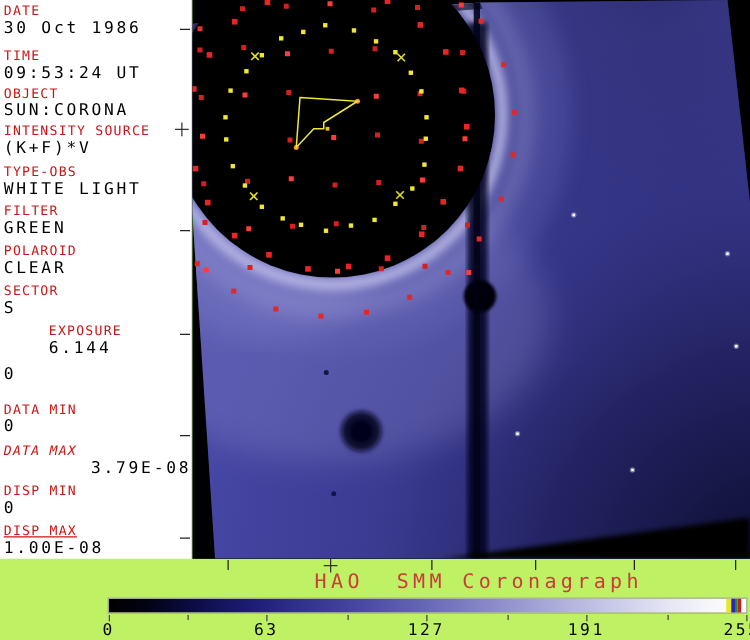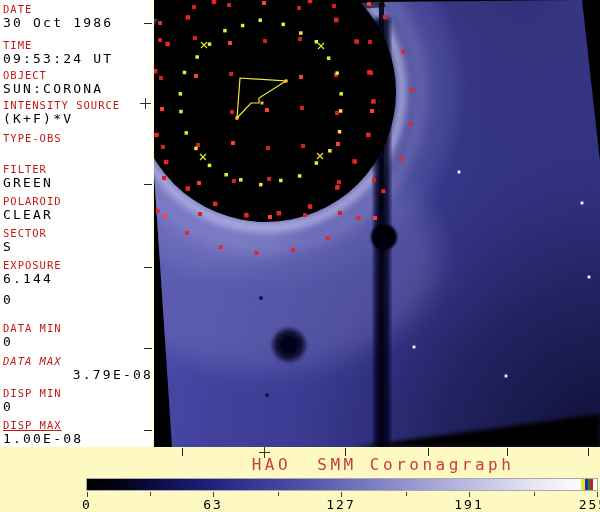--- a/index.html
+++ b/index.html
@@ -1,17 +1,17 @@
 <!DOCTYPE html>
 <html><head>
 <meta charset="utf-8">
 <style>
   html,body{margin:0;padding:0;width:600px;height:512px;background:#ffffff;overflow:hidden;
     font-family:"DejaVu Sans Mono", monospace;}
-  #stage{position:absolute;left:0;top:0;width:600px;height:512px;background:#fef9c3;}
+  #stage{position:absolute;left:0;top:0;width:600px;height:512px;background:#bef264;}
 
   
   #meta{position:absolute;left:0;top:0;width:153px;height:447px;background:#ffffff;}
   .mf{position:absolute;left:3px;width:150px;}
   .ml{color:#c81616;font-size:10.5px;line-height:11px;letter-spacing:1px;white-space:pre;}
   .mv{color:#000000;font-size:13px;line-height:14px;letter-spacing:2.2px;white-space:pre;margin-top:1px;}
 
   
   #img{position:absolute;left:154px;top:0;width:446px;height:447px;background:#000;}
   #img svg{display:block;}
@@ -55,34 +55,35 @@
       <div class="mf" style="top: 70px;">
         <div class="ml" style="color: rgb(200, 22, 22);">OBJECT</div>
         <div class="mv" style="color: rgb(0, 0, 0);">SUN:CORONA</div>
       </div>
       <div class="mf" style="top: 100px;">
         <div class="ml" style="color: rgb(200, 22, 22);">INTENSITY SOURCE</div>
         <div class="mv" style="color: rgb(0, 0, 0);">(K+F)*V</div>
       </div>
       <div class="mf" style="top: 133px;">
         <div class="ml" style="color: rgb(200, 22, 22);">TYPE-OBS</div>
+        <div class="mv" style="color: rgb(0, 0, 0);">WHITE LIGHT</div>
       </div>
       <div class="mf" style="top: 164px;">
         <div class="ml" style="color: rgb(200, 22, 22);">FILTER</div>
         <div class="mv" style="color: rgb(0, 0, 0);">GREEN</div>
       </div>
       <div class="mf" style="top: 196px;">
         <div class="ml" style="color: rgb(200, 22, 22);">POLAROID</div>
         <div class="mv" style="color: rgb(0, 0, 0);">CLEAR</div>
       </div>
       <div class="mf" style="top: 228px;">
         <div class="ml" style="color: rgb(200, 22, 22);">SECTOR</div>
         <div class="mv" style="color: rgb(0, 0, 0);">S</div>
       </div>
-      <div class="mf" style="top: 260px;">
+      <div class="mf" style="top: 260px; margin-left: 36px;">
         <div class="ml" style="color: rgb(200, 22, 22);">EXPOSURE</div>
         <div class="mv" style="color: rgb(0, 0, 0);">6.144</div>
       </div>
       <div class="mf" style="top: 292px;">
         <div class="mv" style="color: rgb(0, 0, 0);">0</div>
       </div>
       <div class="mf" style="top: 323px;">
         <div class="ml" style="color: rgb(200, 22, 22);">DATA MIN</div>
         <div class="mv" style="color: rgb(0, 0, 0);">0</div>
       </div>

